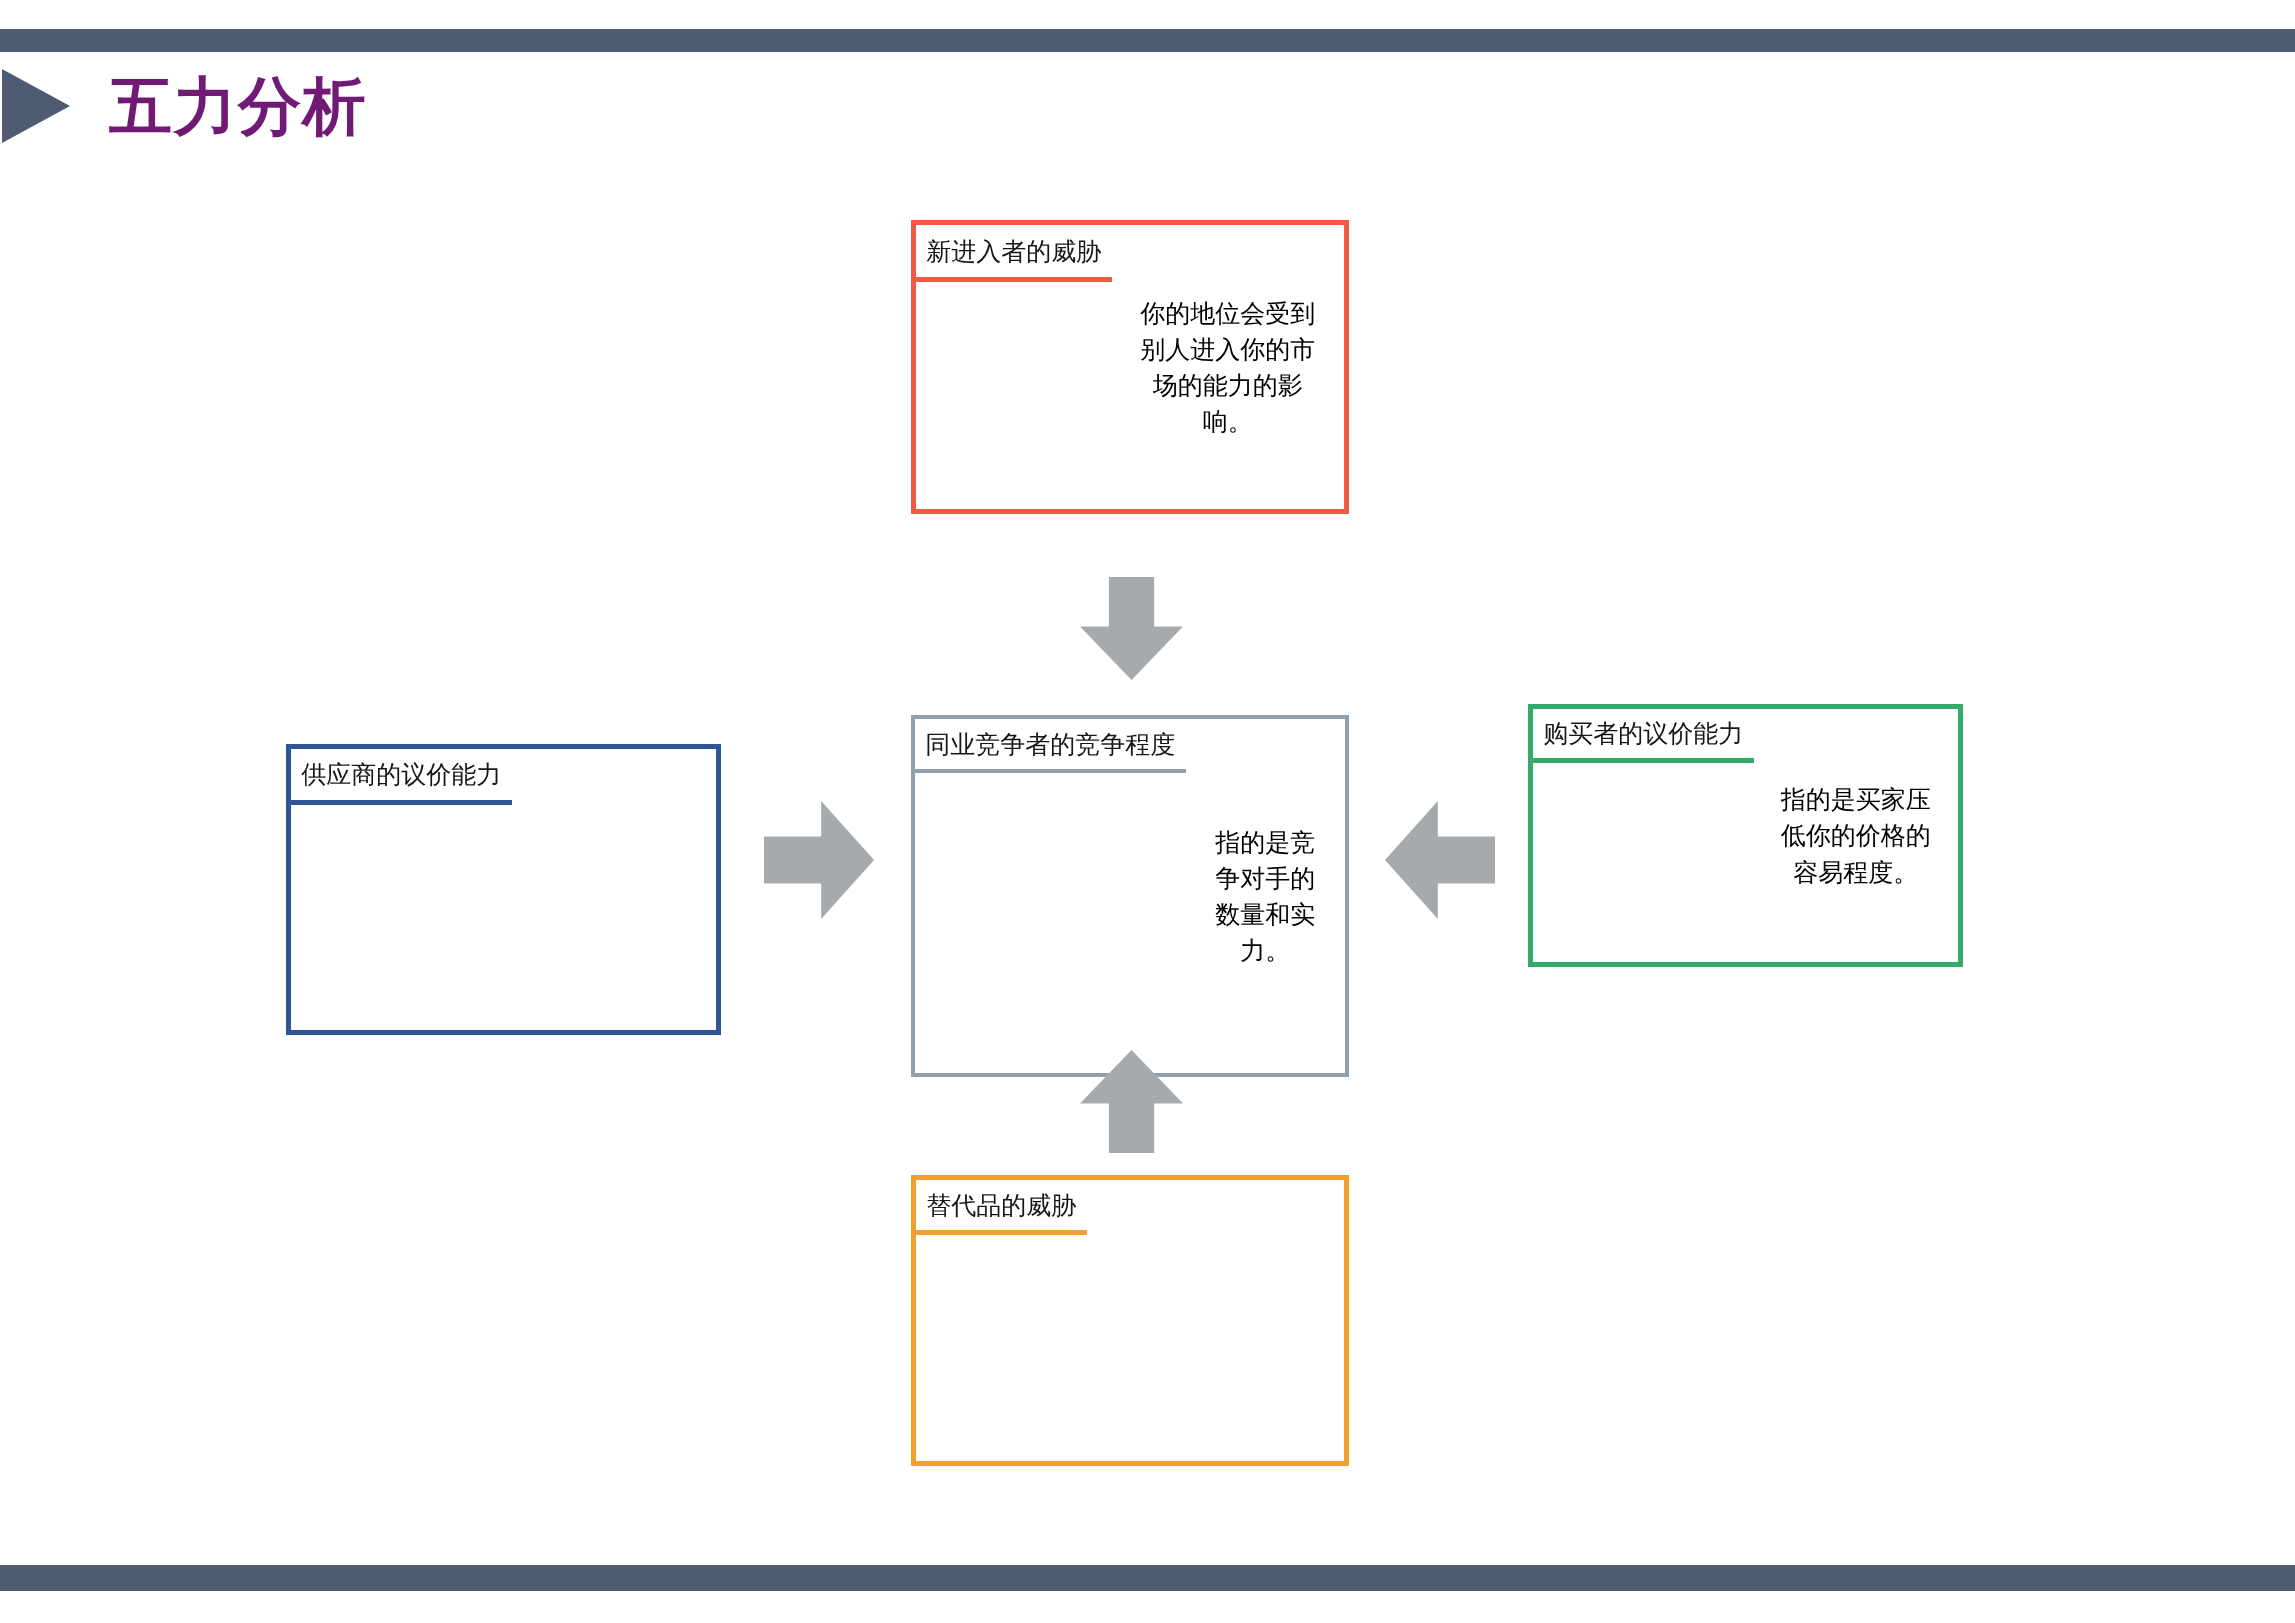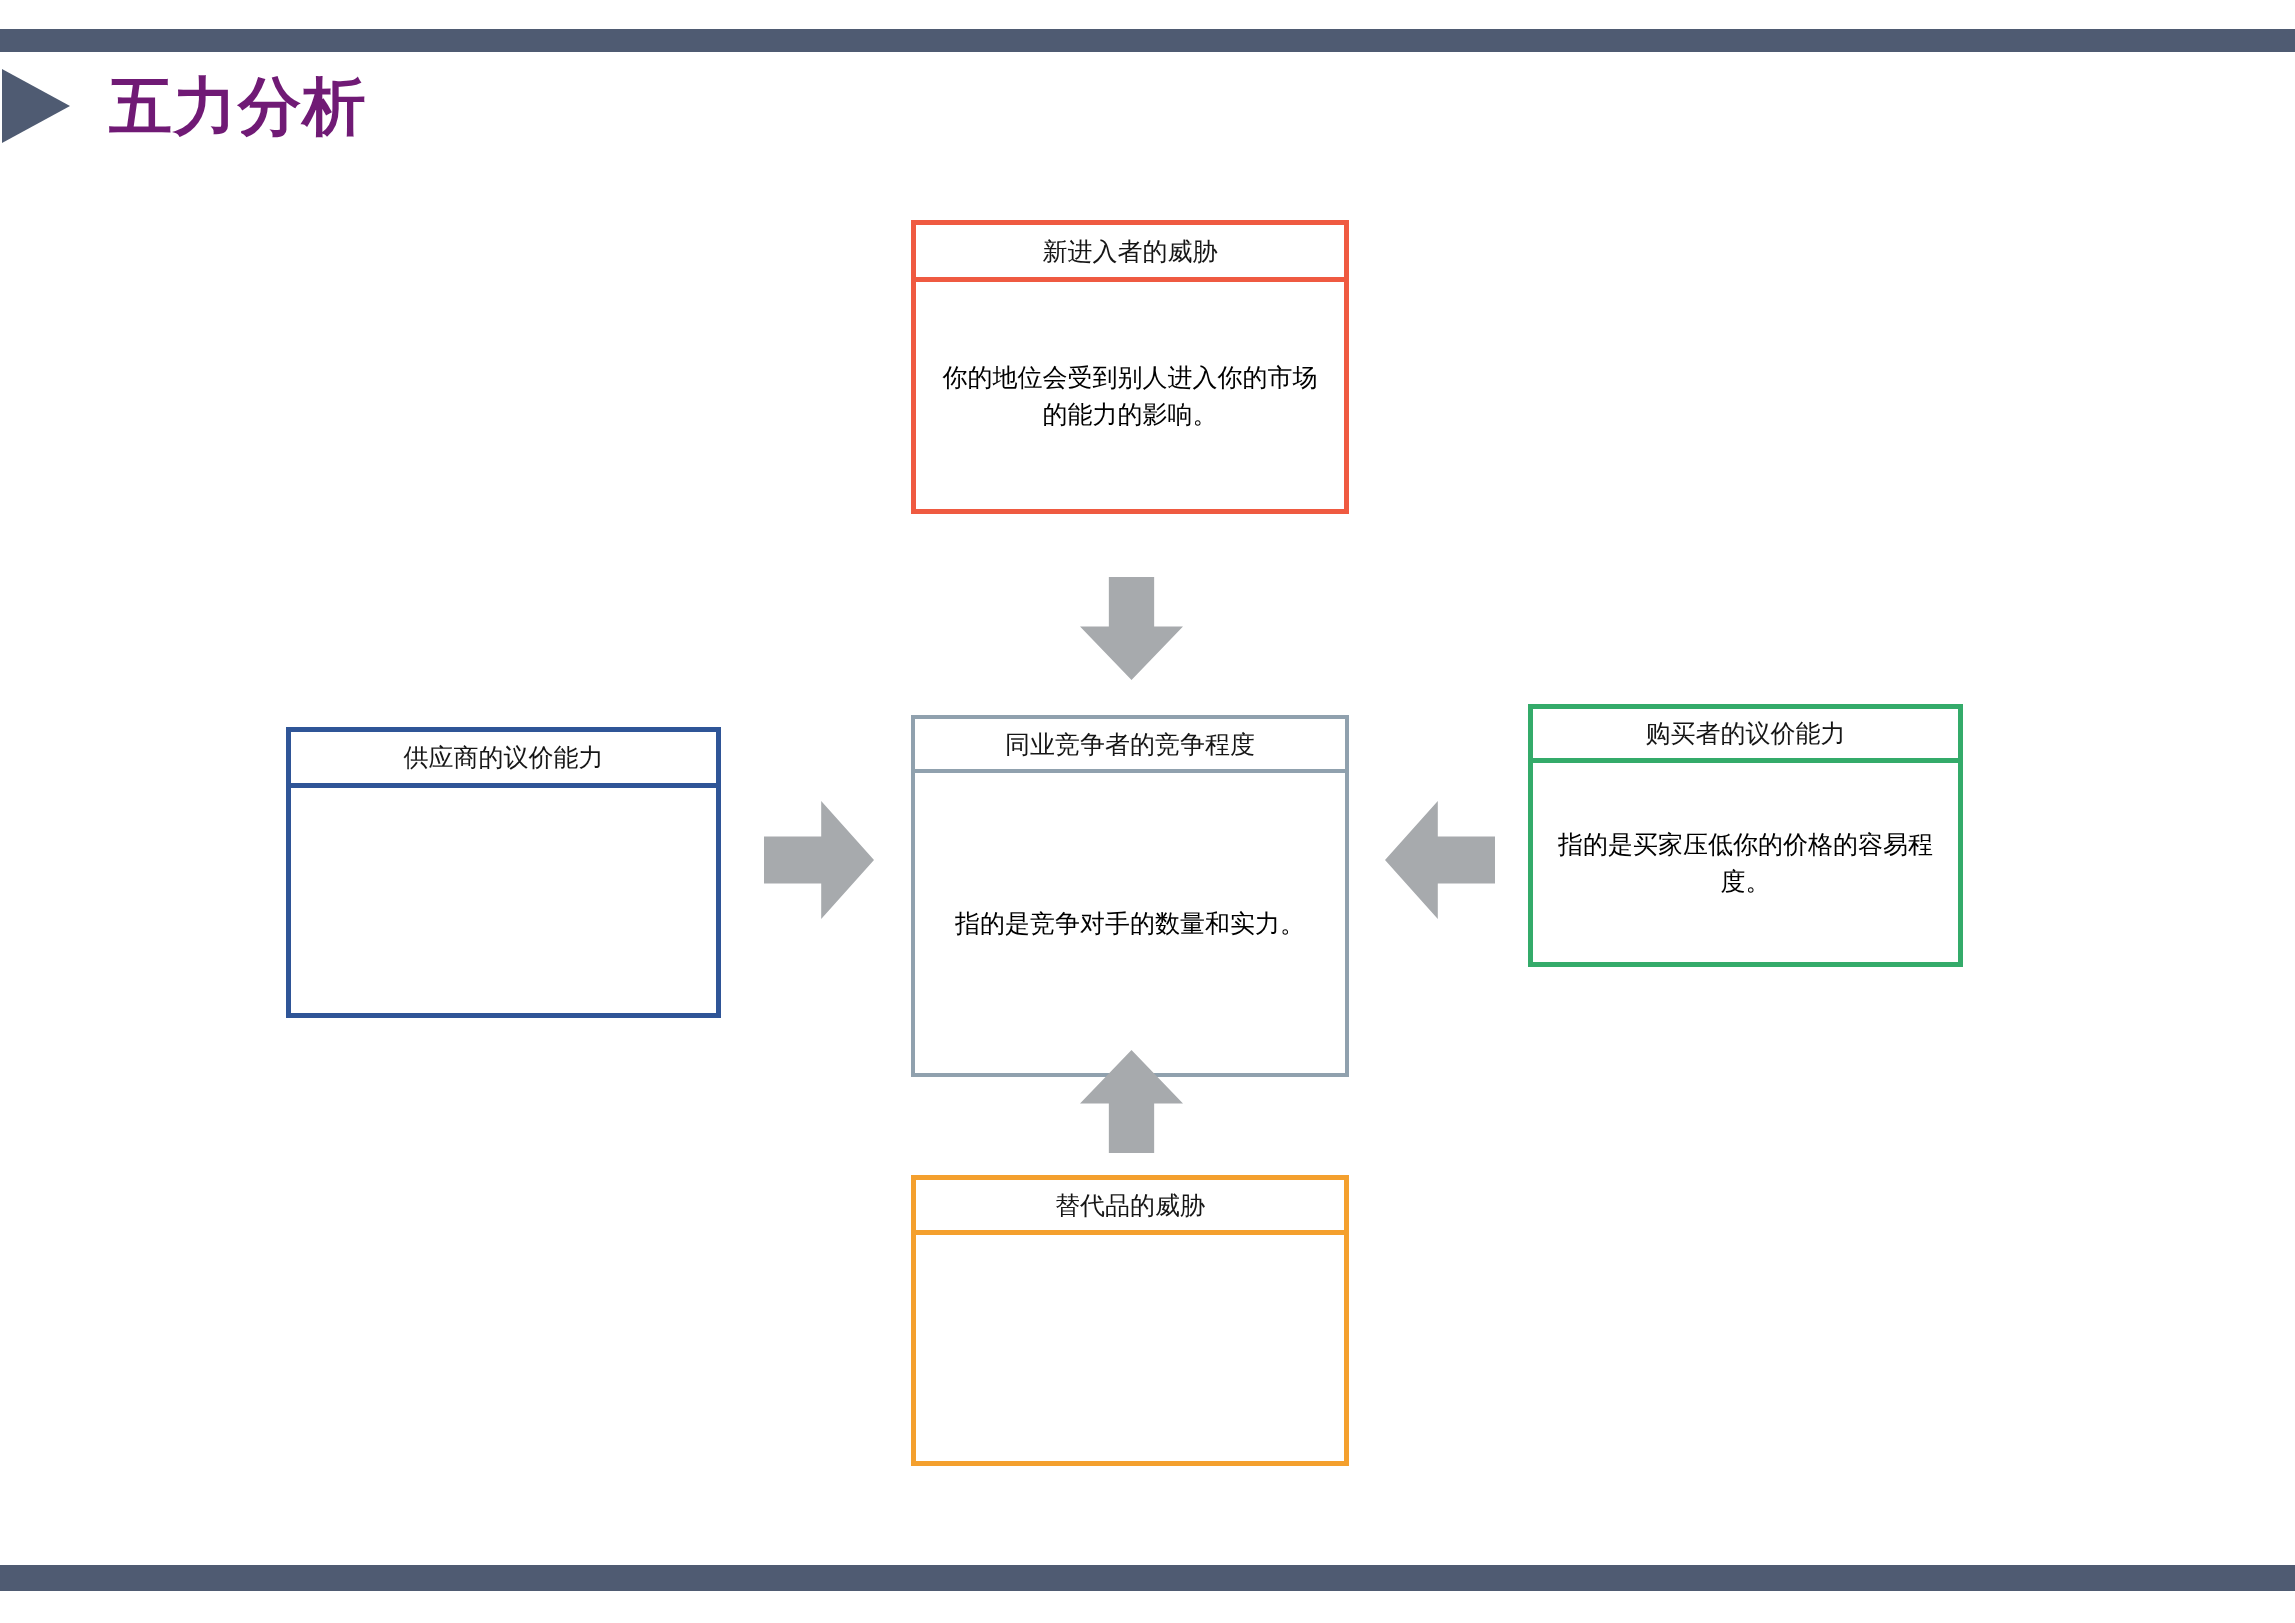--- a/index.html
+++ b/index.html
@@ -64,21 +64,21 @@
     white-space: nowrap;
     line-height: 88px;
   }
 
   
   .force-box {
     position: absolute;
     background: #ffffff;
     box-sizing: border-box;
     display: flex;
-    flex-direction: column;
+    flex-direction: row;
   }
   .force-box .box-header {
     flex: 0 0 auto;
     box-sizing: border-box;
     display: flex;
     align-items: center;
     justify-content: center;
     text-align: center;
     font-size: 25px;
     color: #161616;
@@ -101,21 +101,21 @@
   #box-new-entrants {
     left: 911px; top: 220px; width: 438px; height: 294px;
     border: 5.1px solid #ef5a41;
   }
   #box-new-entrants .box-header {
     height: 57px;
     border-bottom: 5.1px solid #ef5a41;
   }
 
   #box-suppliers {
-    left: 286px; top: 727px; width: 435px; height: 291px;
+    left: 286px; top: 744px; width: 435px; height: 291px;
     border: 5.1px solid #2f5597;
   }
   #box-suppliers .box-header {
     height: 56px;
     border-bottom: 5.1px solid #2f5597;
   }
 
   #box-rivalry {
     left: 911px; top: 715px; width: 438px; height: 362px;
     border: 4.4px solid #90a1ae;

